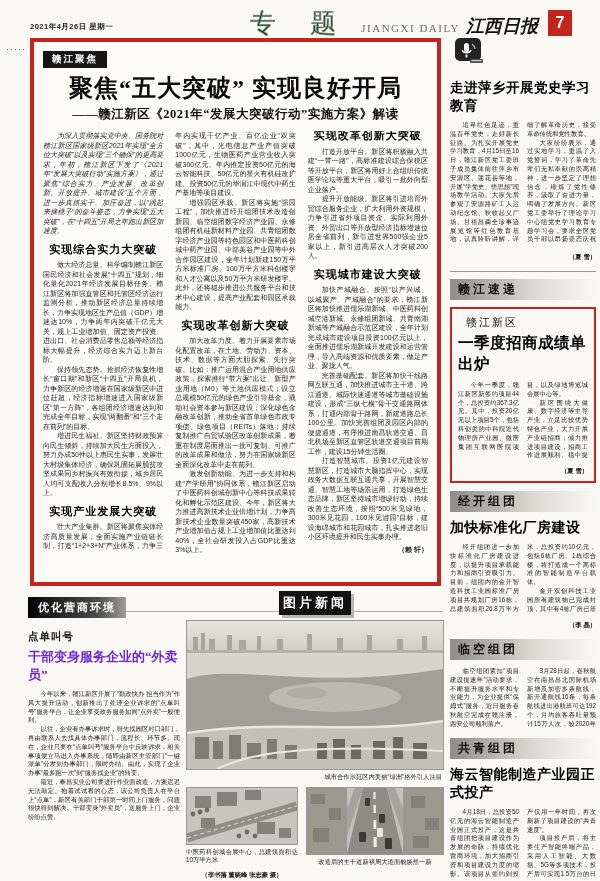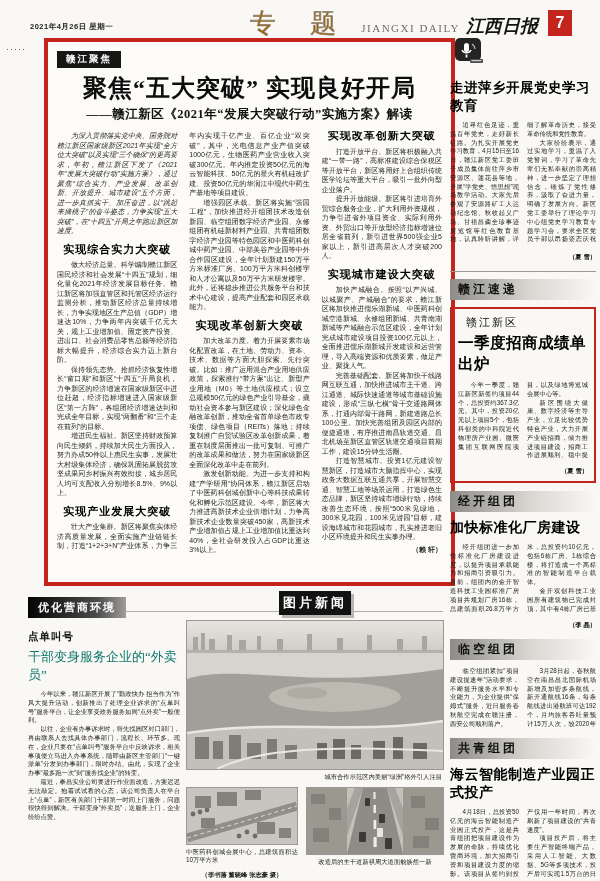--- a/index.html
+++ b/index.html
@@ -2,30 +2,30 @@
 <html><head>
 <meta charset="utf-8">
 <style>
   html,body{margin:0;padding:0;}
   body{width:600px;height:881px;background:#eceae6;font-family:"Liberation Sans","DejaVu Sans",sans-serif;}
   .page{position:relative;width:600px;height:881px;background:#f9f8f5;overflow:hidden;}
 
   
   .hdr-date{position:absolute;left:30px;top:22px;font-size:7.5px;font-weight:bold;color:#222;letter-spacing:.5px;}
   .hdr-section{position:absolute;left:50%;top:6px;transform:translateX(-50%);font-family:"Liberation Serif","DejaVu Serif",serif;
-    font-size:26px;color:#a16207;letter-spacing:14px;-webkit-text-stroke:.6px #8d8b87;}
+    font-size:26px;color:#14532d;letter-spacing:14px;-webkit-text-stroke:.6px #8d8b87;}
   .hdr-mast{position:absolute;right:62px;top:14px;white-space:nowrap;}
   .hdr-en{font-family:"Liberation Serif","DejaVu Serif",serif;font-size:11px;color:#6f6d69;letter-spacing:1.5px;margin-right:6px;}
   .hdr-cn{font-family:"Liberation Serif","DejaVu Serif",serif;font-size:18px;font-weight:bold;font-style:italic;color:#141414;}
   .hdr-pagenum{position:absolute;right:28px;top:10px;width:24px;height:26px;background:#c3251c;color:#fff;
     font-weight:bold;font-size:16px;line-height:26px;text-align:center;}
 
   
   .dots{position:absolute;left:6px;top:44px;font-size:9px;color:#555;letter-spacing:1px;}
-  .main-box{position:absolute;left:44px;top:38px;width:411px;height:548px;border:4px solid #c3251c;background:#fcfbf8;
+  .main-box{position:absolute;left:30px;top:38px;width:411px;height:548px;border:4px solid #c3251c;background:#fcfbf8;
     box-sizing:border-box;padding:6px 9px;}
   .tag{display:inline-block;background:#161616;color:#fff;font-size:9.5px;font-weight:bold;padding:2px 9px;letter-spacing:2px;}
   .main-hl{margin:4px 0 2px;text-align:center;font-size:24px;font-weight:900;color:#0d0d0d;letter-spacing:1px;
     font-family:Liberation Serif, serif;}
   .main-deck{margin:2px 0 8px;text-align:center;font-size:12.5px;font-weight:bold;color:#111;
     font-family:"Liberation Serif","DejaVu Serif",serif;letter-spacing:.5px;}
   .cols{height:438px;overflow:hidden;column-count:3;column-gap:12px;font-size:7px;line-height:9.5px;
     text-align:justify;color:#1e1e1e;}
   .cols p{margin:0;text-indent:2em;}
   .intro p{font-style:italic;color:#262626;}
@@ -53,21 +53,21 @@
     margin:0 0 6px;letter-spacing:.5px;}
   .sb-item-hl{font-family:"Liberation Serif","DejaVu Serif",serif;font-size:14px;font-weight:bold;color:#000;
     margin:2px 0 6px;letter-spacing:.5px;}
   .sb-block{margin-bottom:9px;}
 
   
   .biz{position:absolute;left:28px;top:597px;width:152px;height:284px;overflow:hidden;}
   .biz .banner{display:inline-block;background:linear-gradient(90deg,#050505,#4a4a4a 70%,#a09e9a);color:#fff;
     font-size:11px;font-weight:bold;letter-spacing:2px;padding:3px 10px;}
   .biz-kicker{font-size:10.5px;font-weight:bold;color:#111;margin:12px 0 4px;letter-spacing:1px;}
-  .biz-hl{font-family:"Liberation Serif","DejaVu Serif",serif;font-size:13px;font-weight:normal;color:#0f766e;
+  .biz-hl{font-family:"Liberation Serif","DejaVu Serif",serif;font-size:13px;font-weight:bold;color:#6d28d9;
     margin:0 0 7px;line-height:1.35;}
   .biz-body{font-size:6.3px;line-height:8.8px;text-align:justify;color:#222;height:172px;overflow:hidden;}
   .biz-body p{margin:0;text-indent:2em;}
 
   
   .hline{position:absolute;left:118px;top:611px;width:325px;border-top:1.5px solid #b0aeaa;}
   .photos{position:absolute;left:186px;top:591px;width:258px;height:290px;overflow:hidden;}
   .photos .banner{position:relative;z-index:2;display:block;width:72px;margin:0 auto;background:#121212;color:#fff;
     font-size:13px;font-weight:bold;letter-spacing:3px;text-align:center;padding:3px 0;box-shadow:3px 3px 0 #b7b5b0;}
   .photo-main{display:block;margin-top:5px;border:1px solid #9a9894;}

